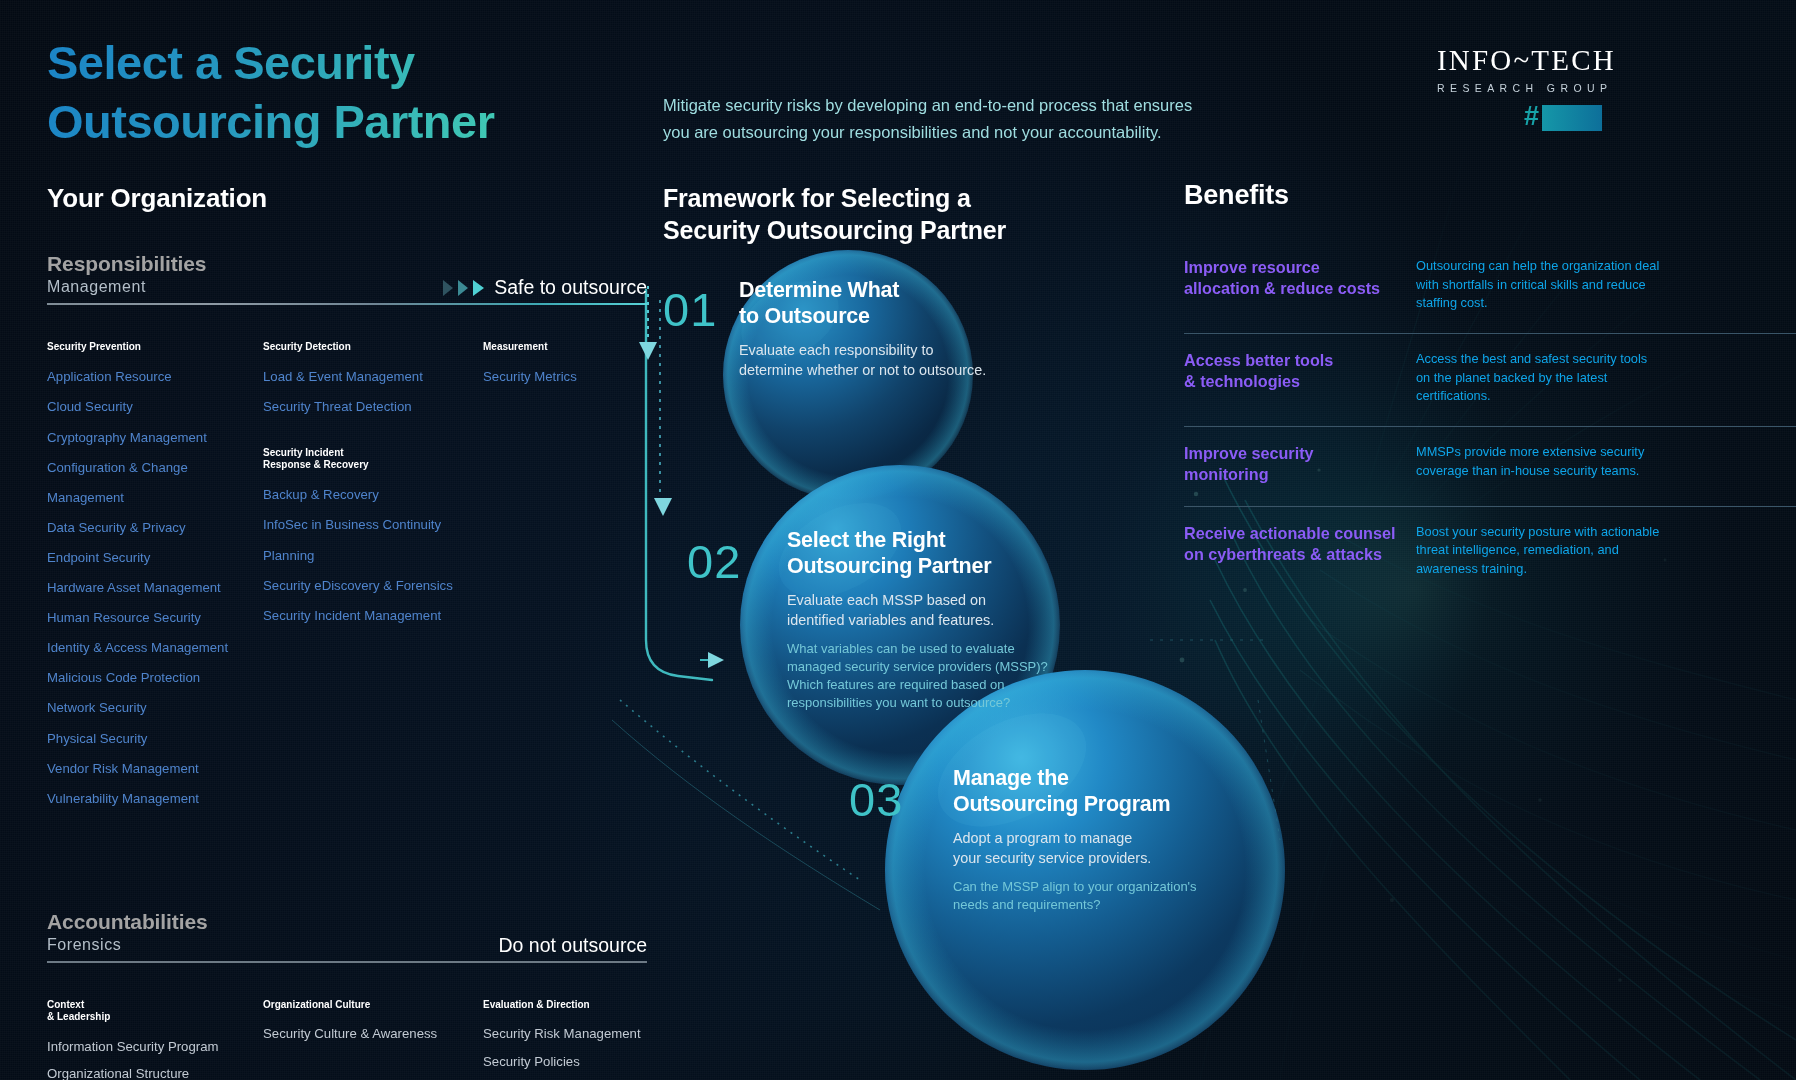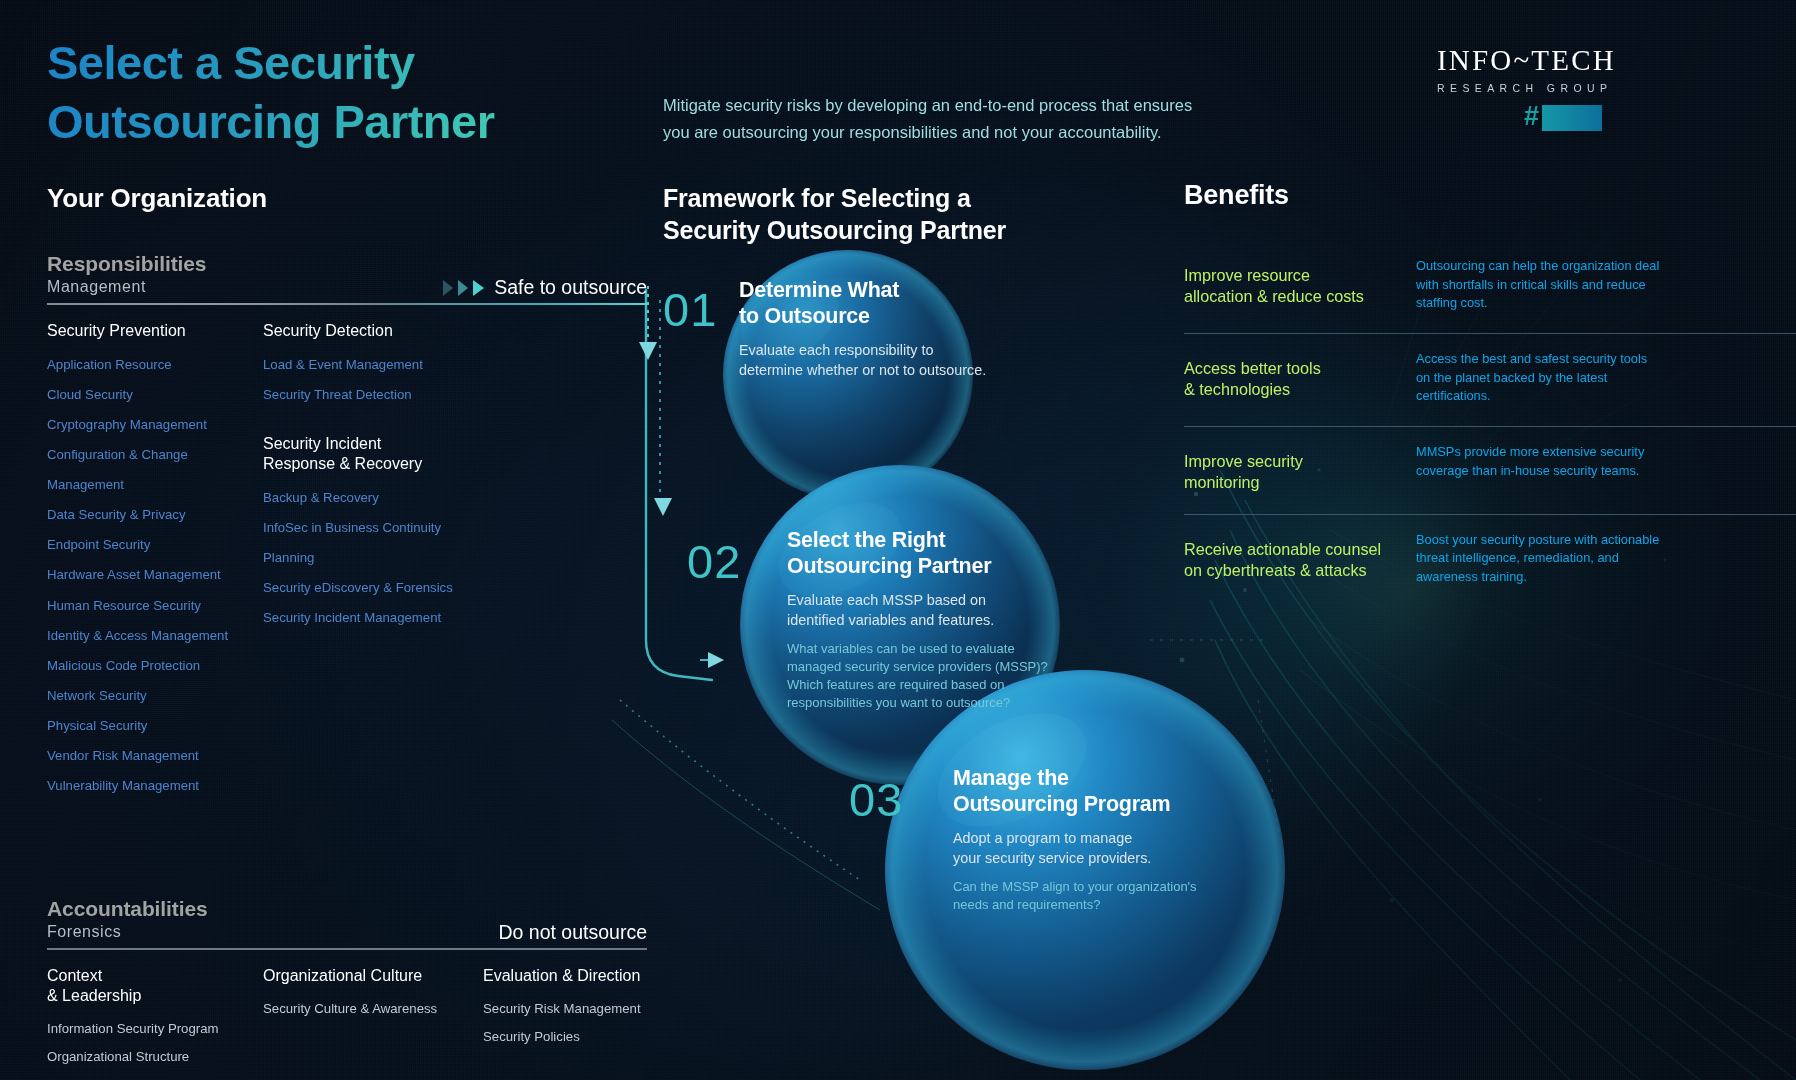--- a/index.html
+++ b/index.html
@@ -65,21 +65,21 @@
   .rule.plain { background:#6d7a85; }
 
   .marker-row { position:absolute; right:0; top:0; display:flex; align-items:center; gap:5px; white-space:nowrap; }
   .tri { width:0; height:0; border-top:8px solid transparent; border-bottom:8px solid transparent; }
   .tri.t1 { border-left:10px solid #2f5360; }
   .tri.t2 { border-left:10px solid #3c8a94; }
   .tri.t3 { border-left:11px solid #4fd0d3; }
   .marker-label { font-size:19.5px; color:#fff; margin-left:5px; }
 
   .cols { display:flex; margin-top:16px; }
-  .cat-title { font-size:16px; font-weight:normal; color:#fff; line-height:1.24; margin-bottom:9px; white-space:pre-line; }
+  .cat-title { font-size:10px; font-weight:bold; color:#fff; line-height:1.24; margin-bottom:9px; white-space:pre-line;margin-top:20px; }
   .cat-item { font-size:13.2px; line-height:2.28; }
   .cat-item.blue { color:#4f84cc; }
   .cat-item.gray { color:#c2cad3; font-size:13.2px; line-height:2.1; }
   .cat-group { margin-bottom:24px; }
 
   
   #col-fw { position:absolute; left:663px; top:183px; width:520px; z-index:6; }
   .fw-heading { font-size:25px; font-weight:bold; color:#fff; line-height:1.26; white-space:pre-line; letter-spacing:-0.2px; }
 
   #spheres { position:absolute; left:640px; top:230px; width:680px; height:860px; z-index:3; }
@@ -92,21 +92,21 @@
 
   
   #connectors { position:absolute; left:0; top:0; width:1796px; height:1080px; z-index:4; pointer-events:none; }
 
   
   #col-ben { position:absolute; left:1184px; top:180px; width:612px; z-index:5; }
   .ben-heading { font-size:27px; font-weight:bold; color:#fff; letter-spacing:-0.2px; }
   .ben-list { margin-top:30px; }
   .ben-row { display:flex; padding:16px 0 20px 0; }
   .ben-row + .ben-row { border-top:1px solid #3a5568; }
-  .ben-title { width:214px; flex:0 0 214px; font-size:16.2px; font-weight:normal; color:#bef264; line-height:1.32; white-space:pre-line;margin-top:8px; }
+  .ben-title { width:214px; flex:0 0 214px; font-size:16.2px; font-weight:bold; color:#8b5cf6; line-height:1.32; white-space:pre-line; }
   .ben-desc { font-size:12.8px; color:#0ea5e9; line-height:1.46; white-space:pre-line; padding-left:18px; }
 </style>
 </head>
 <body>
 
 <div id="bg">
   <div class="bg-base"></div>
   <svg class="bg-swoosh" width="1796" height="1080" viewBox="0 0 1796 1080">
     <defs>
       <linearGradient id="streak" x1="0" y1="1" x2="1" y2="0">
@@ -283,20 +283,26 @@
         </div>
         <div class="cat-group">
           <div class="cat-title">Security Incident
 Response &amp; Recovery</div>
           <div class="cat-item blue">Backup &amp; Recovery</div>
           <div class="cat-item blue">InfoSec in Business Continuity Planning</div>
           <div class="cat-item blue">Security eDiscovery &amp; Forensics</div>
           <div class="cat-item blue">Security Incident Management</div>
         </div>
       </div>
+      <div style="width:164px;">
+        <div class="cat-group">
+          <div class="cat-title">Measurement</div>
+          <div class="cat-item blue">Security Metrics</div>
+        </div>
+      </div>
     </div>
   </div>
 
   <div style="position:relative; margin-top:72px;">
     <div class="block-title">Accountabilities</div>
     <div class="block-sub">Forensics</div>
     <div class="marker-row" style="top:24px;">
       <span class="marker-label">Do not outsource</span>
     </div>
     <div class="rule plain"></div>

